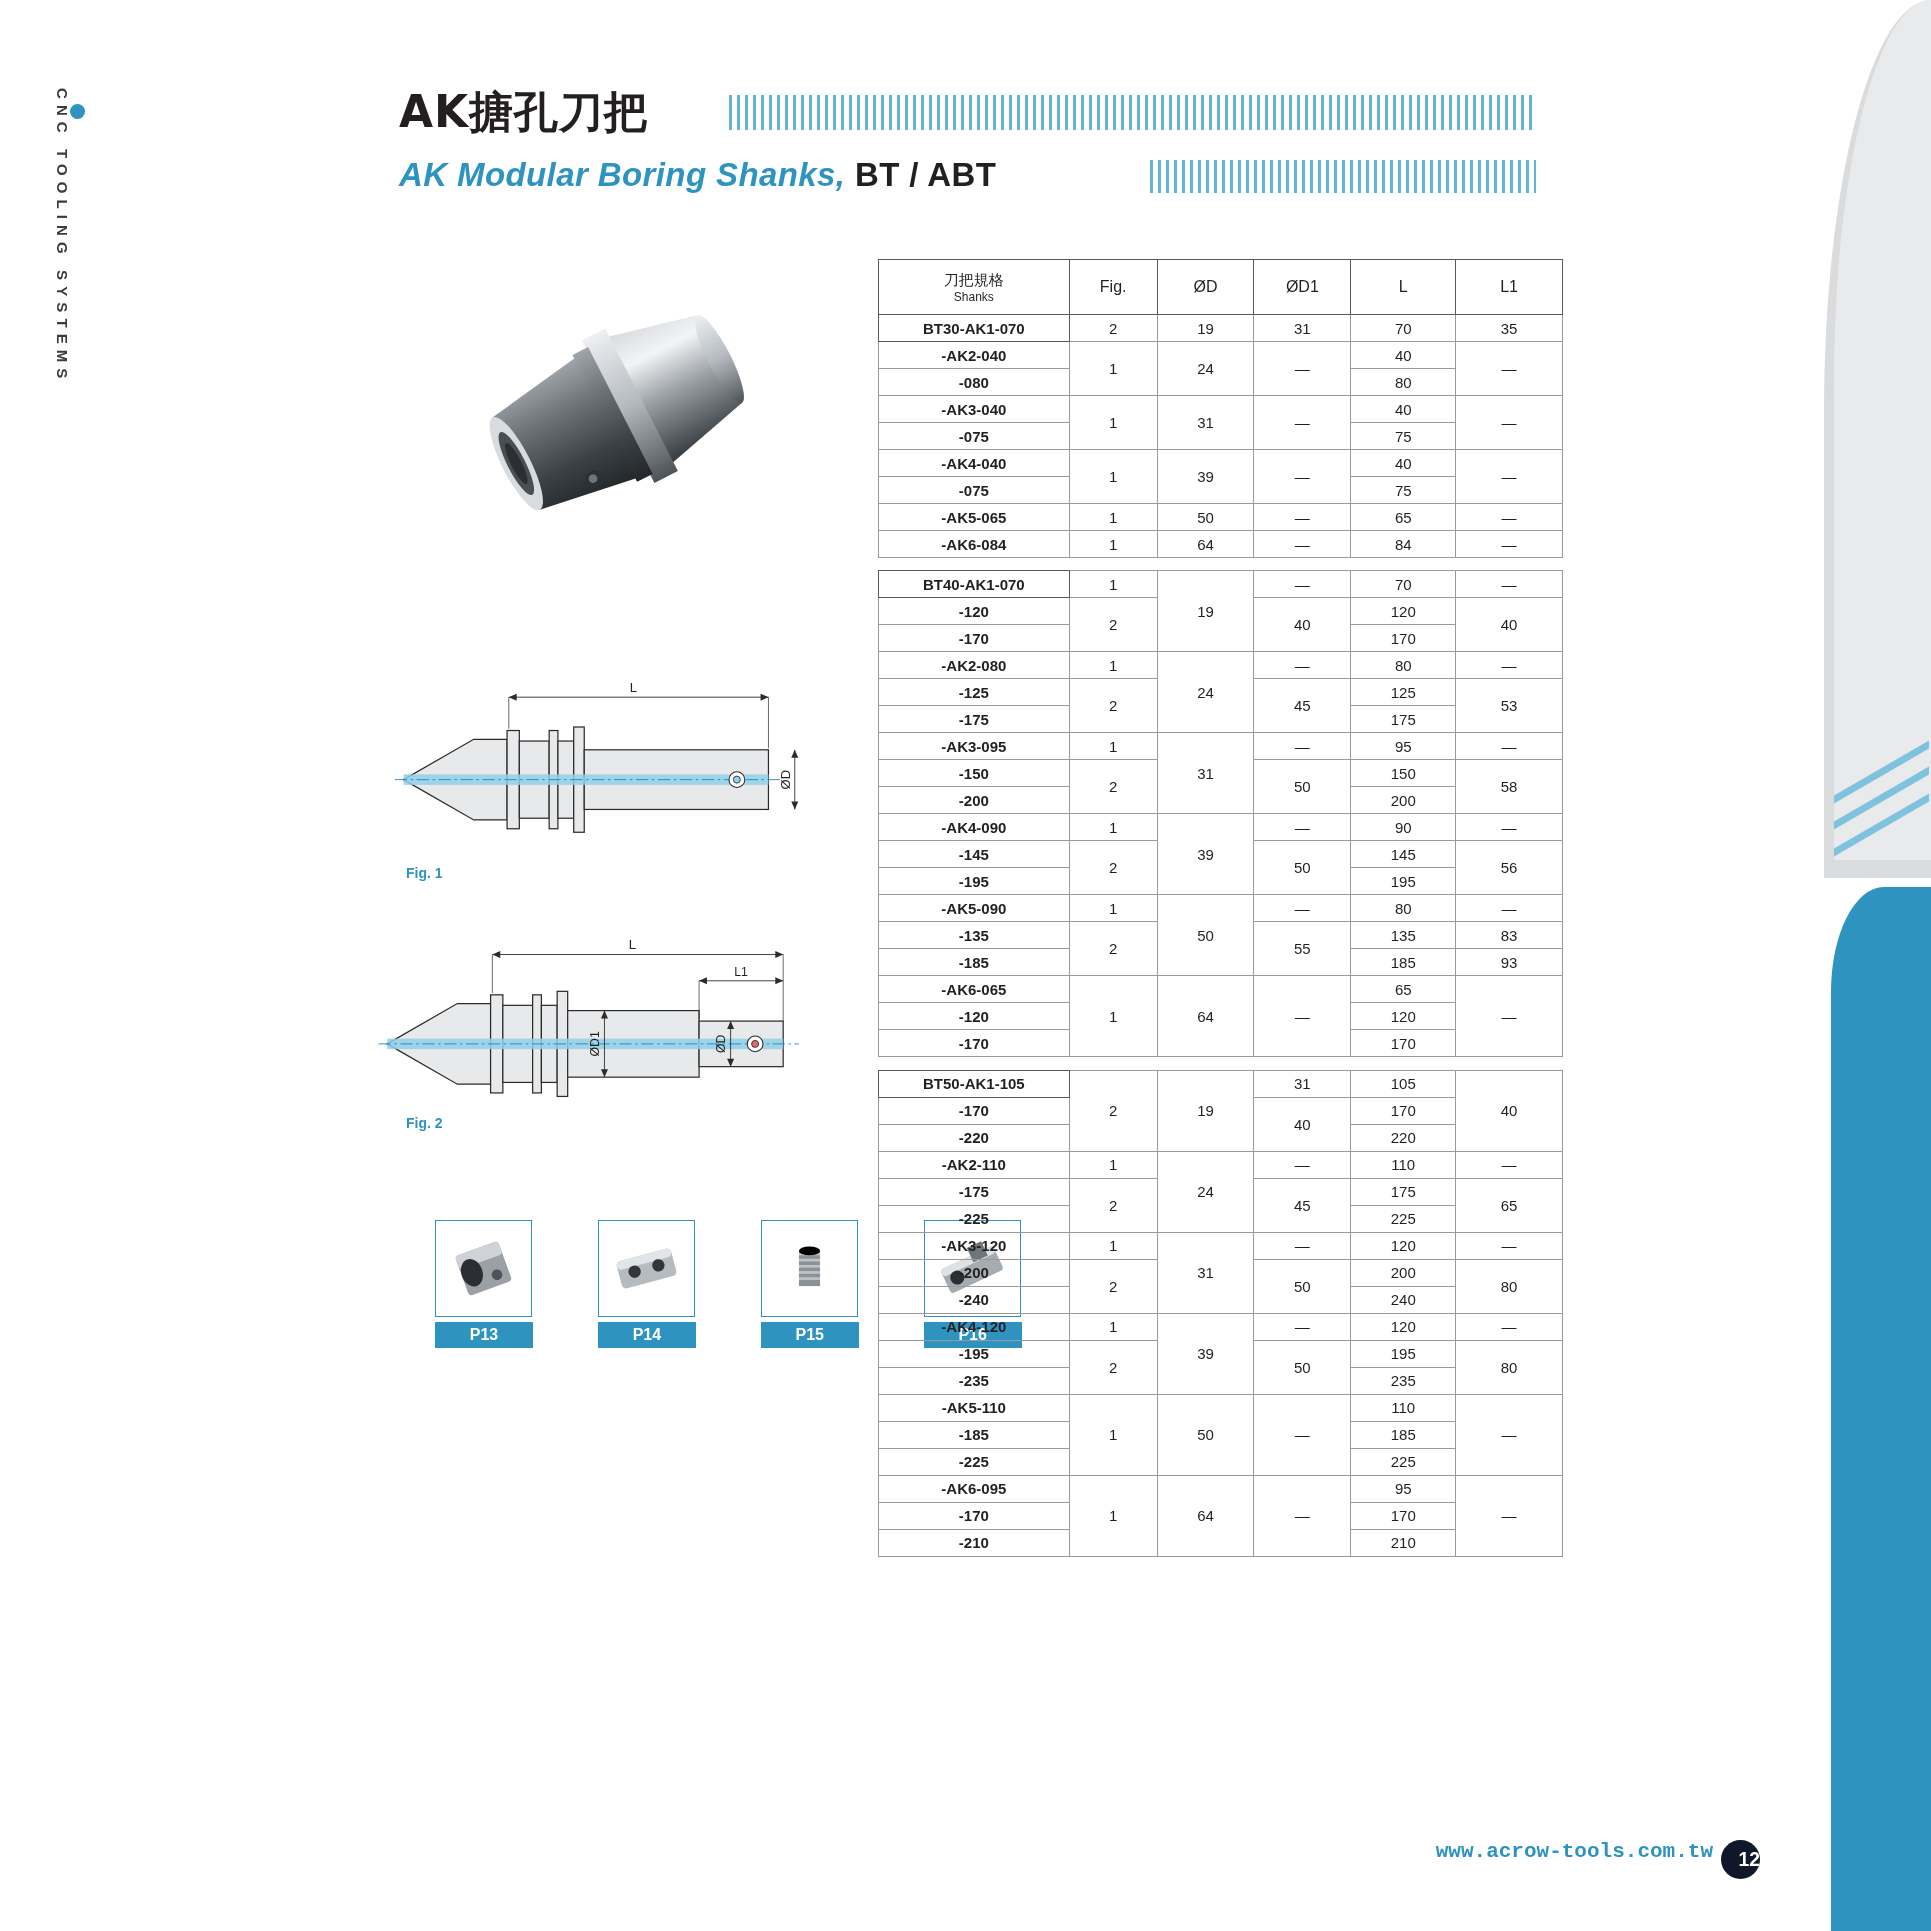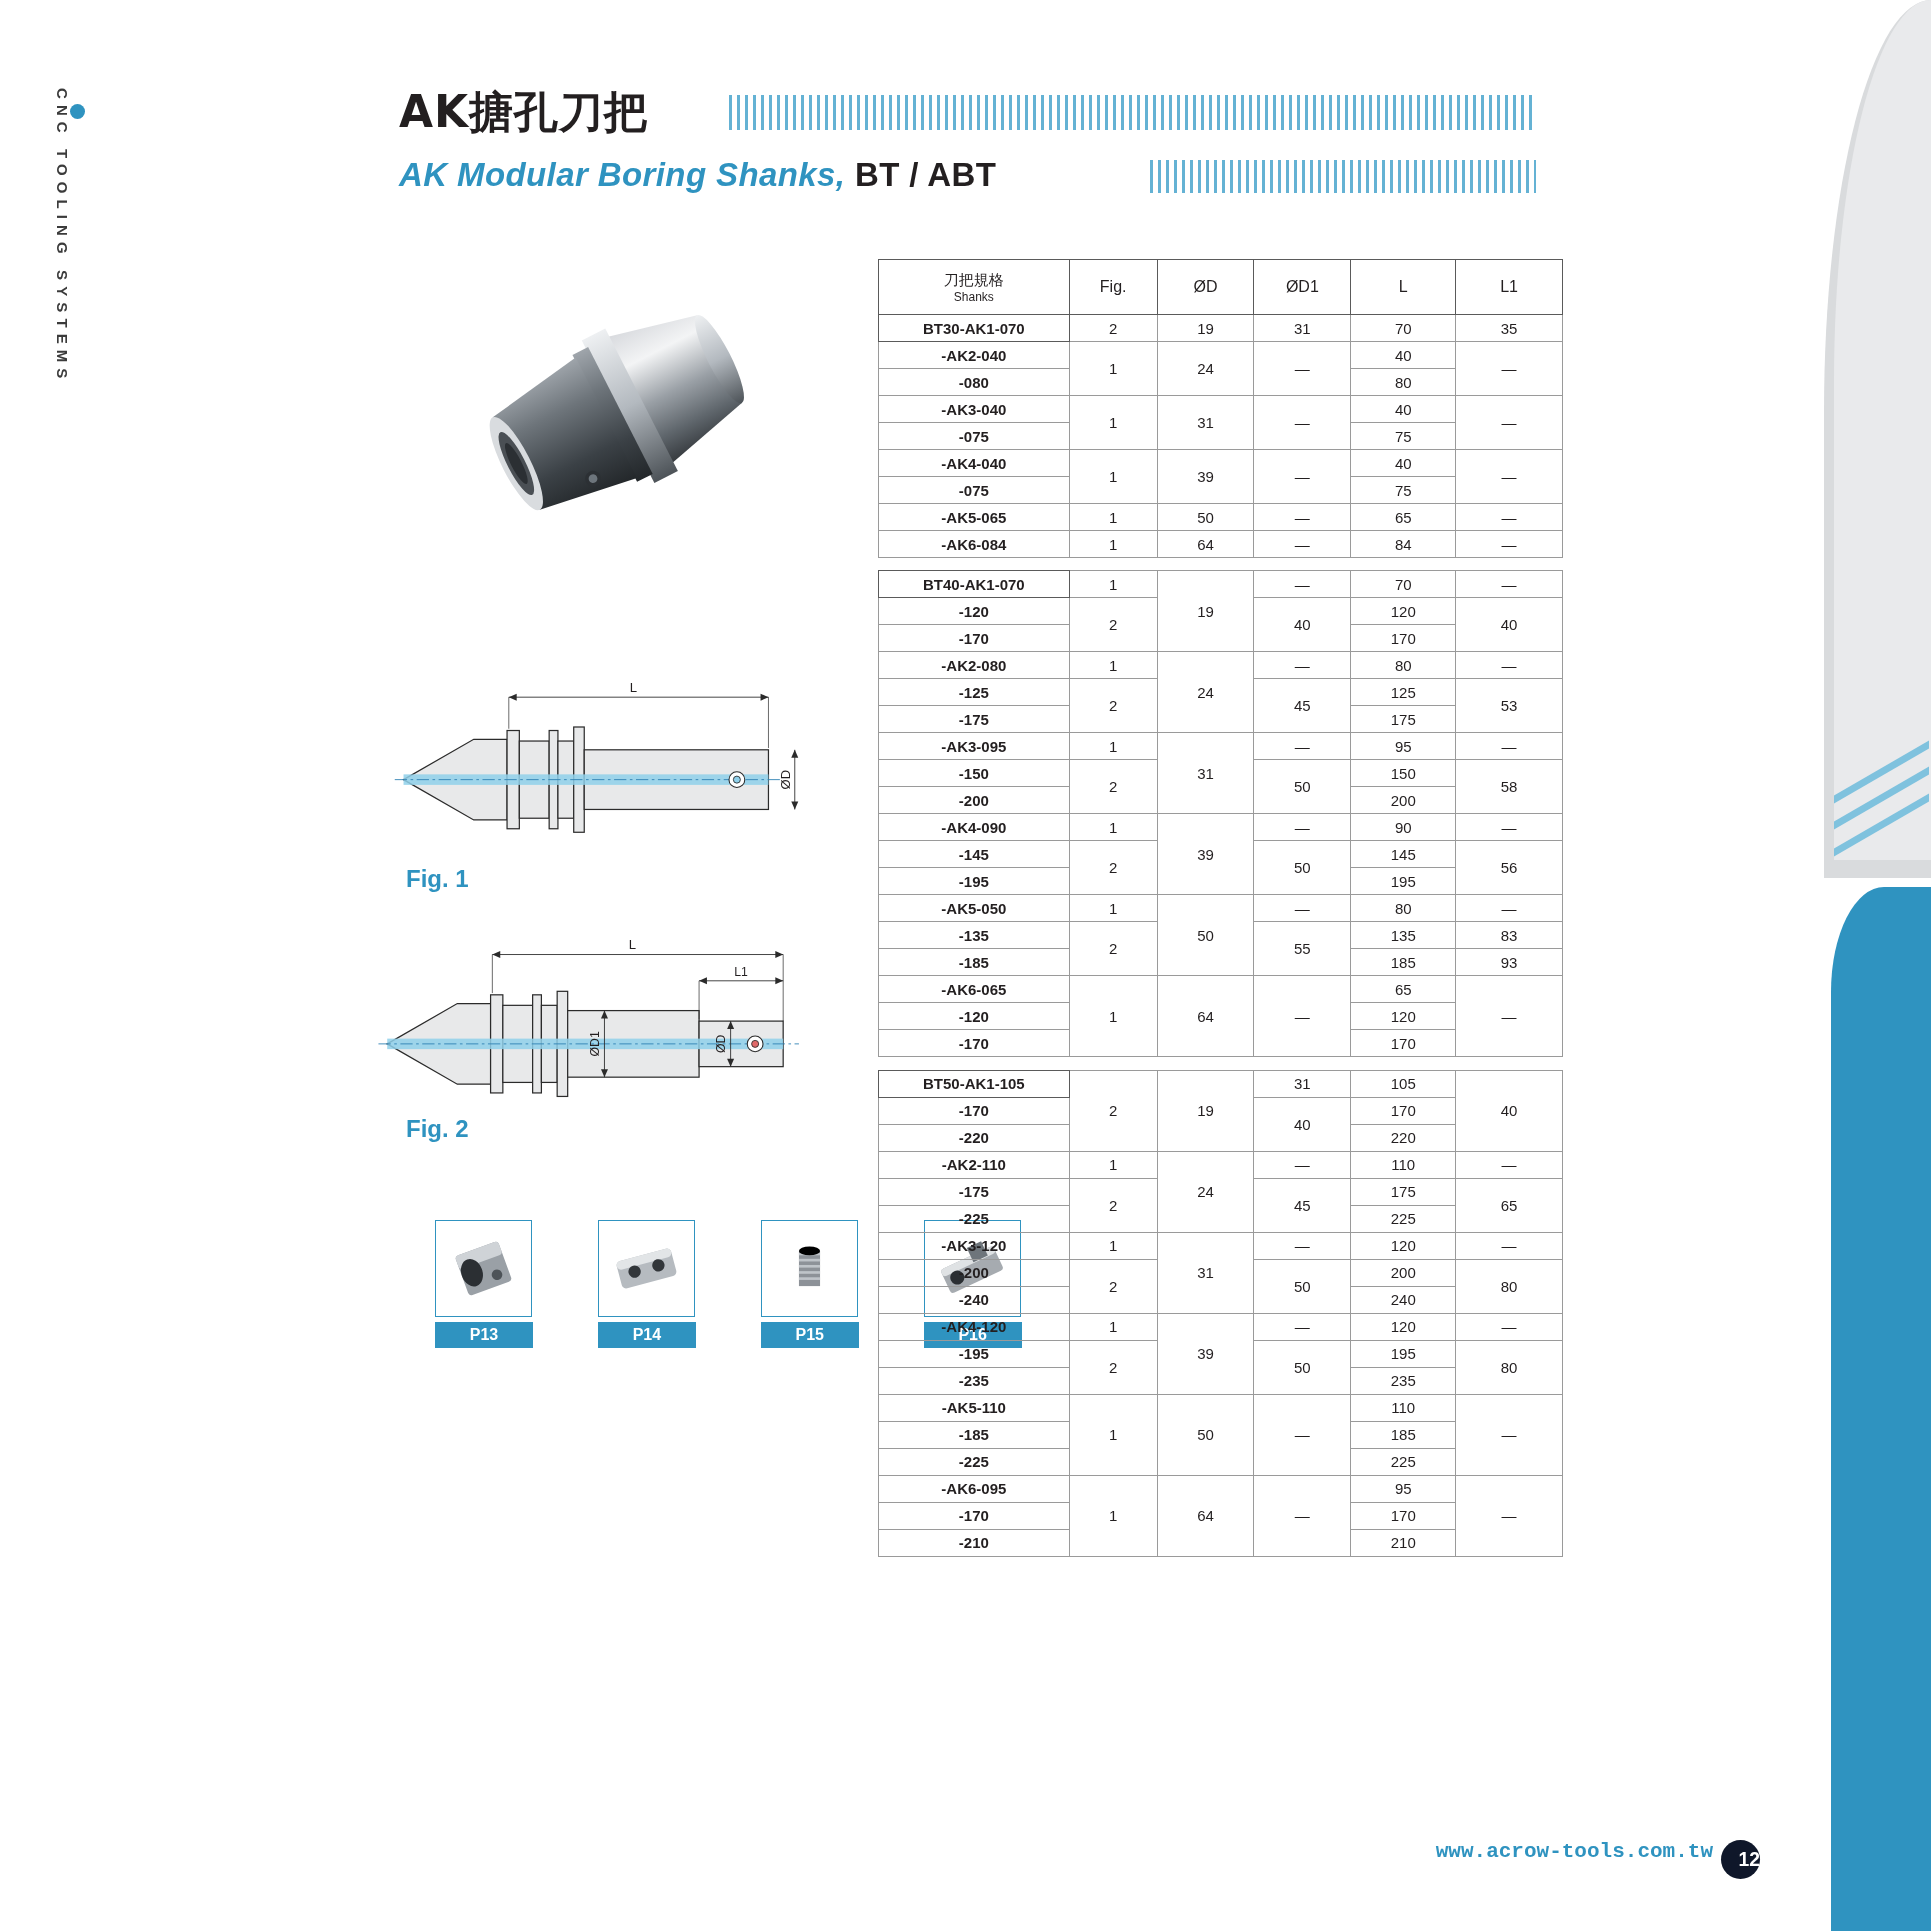--- a/index.html
+++ b/index.html
@@ -63,21 +63,21 @@
   .hatch2{
     position:absolute;left:1150px;top:160px;width:386px;height:33px;
     background:repeating-linear-gradient(to right,#64b2d4 0 2.6px,transparent 2.6px 8px);
   }
   
   .photo{
     position:absolute;left:435px;top:259px;width:369px;height:369px;
   }
   
   .fig-label{
-    position:absolute;font-size:24px;font-weight:bold;color:#2f93c0;
+    position:absolute;font-size:14px;font-weight:bold;color:#2f93c0;
   }
   
   .chips{position:absolute;left:399px;top:1220px;}
   .chip{
     width:95px;height:95px;border:1.8px solid #2f93c0;display:inline-block;
     margin-right:13px;position:relative;background:#fff;vertical-align:top;
   }
   .chip-label{
     width:98px;height:26px;background:#2f93c0;color:#fff;font-size:16px;
     font-weight:bold;text-align:center;line-height:26px;margin-top:5.3px;
@@ -467,21 +467,21 @@
           <td rowspan="2">2</td>
           <td rowspan="2">50</td>
           <td>145</td>
           <td rowspan="2">56</td>
         </tr>
         <tr>
           <td class="name">-195</td>
           <td>195</td>
         </tr>
         <tr>
-          <td class="name">-AK5-050</td>
+          <td class="name">-AK5-090</td>
           <td>1</td>
           <td rowspan="3">50</td>
           <td>—</td>
           <td>80</td>
           <td>—</td>
         </tr>
         <tr>
           <td class="name">-135</td>
           <td rowspan="2">2</td>
           <td rowspan="2">55</td>

